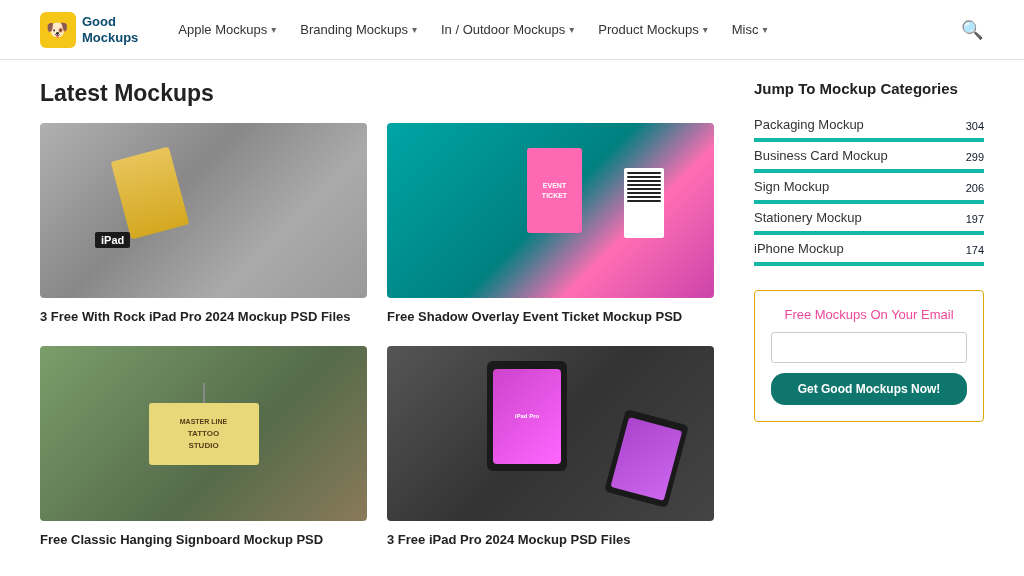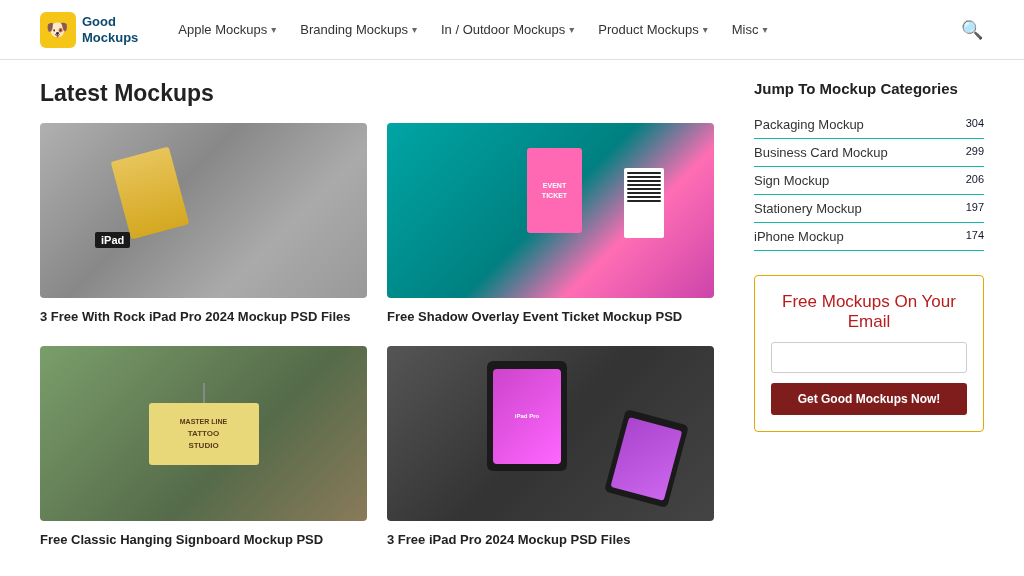--- a/index.html
+++ b/index.html
@@ -257,59 +257,60 @@
 
     .category-list {
       list-style: none;
       margin-bottom: 24px;
     }
 
     .category-item {
       display: flex;
       justify-content: space-between;
       padding: 6px 0;
-      border-bottom: 1px solid #14b8a6;
+      border-bottom: 4px solid #14b8a6;
       font-size: 13px;
       cursor: pointer;
       color: #333;
+      align-items: flex-end;
     }
     .category-count {
       color: #0f172a;
       font-size: 11px;
     }
 
     
     .email-box {
       border: 1px solid #e0a800;
       border-radius: 4px;
       padding: 16px;
       text-align: center;
     }
     .email-box-title {
-      font-size: 17px;
-      color: #b91c1c;
+      font-size: 13px;
+      color: #ec4899;
       margin-bottom: 10px;
     }
     .email-input {
       width: 100%;
       border: 1px solid #ccc;
       border-radius: 3px;
       padding: 7px 8px;
       font-size: 13px;
       margin-bottom: 10px;
       outline: none;
     }
     .email-btn {
-      background: #7f1d1d;
+      background: #0f766e;
       color: #fff;
       border: none;
       padding: 9px 14px;
       font-size: 12px;
       font-weight: bold;
-      border-radius: 3px;
+      border-radius: 14px;
       cursor: pointer;
       width: 100%;
     }
   </style>
 </head>
 <body>
 
 <div class="topbar">
   <div class="logo">
     <div class="logo-icon">

